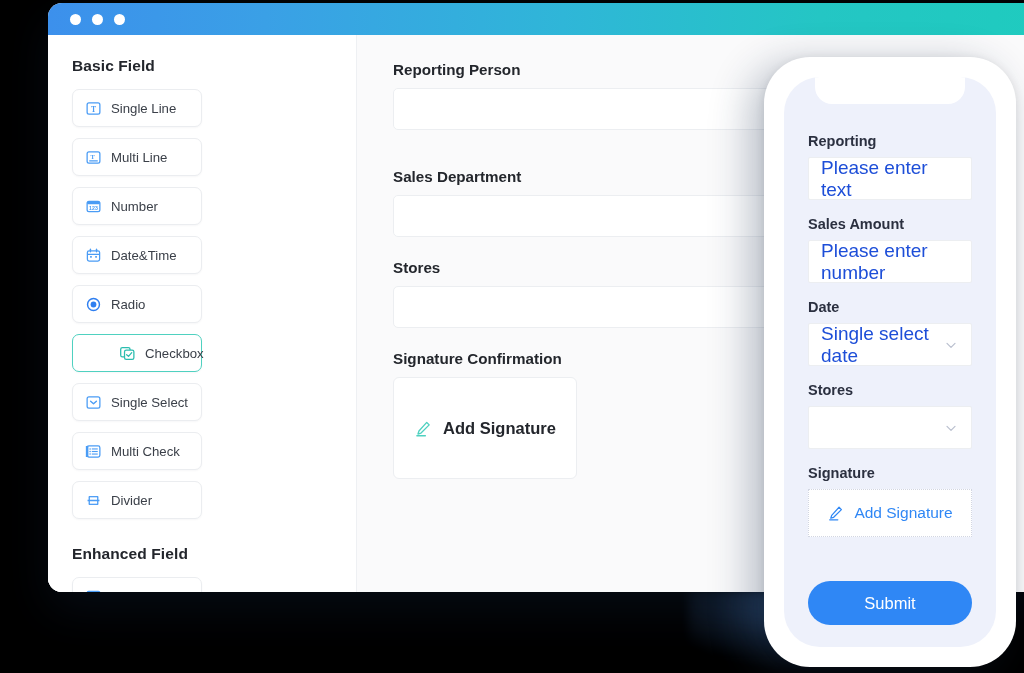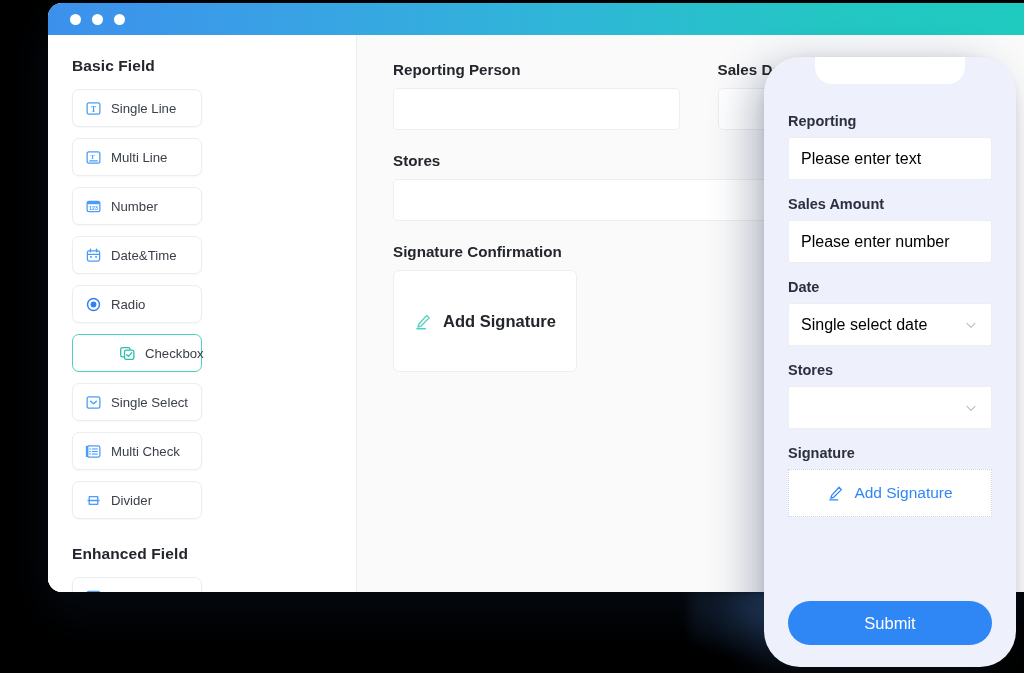--- a/index.html
+++ b/index.html
@@ -55,21 +55,21 @@
   .chip-label { font-size: 13.2px; color: #3b4049; white-space: nowrap; }
   .chip-ico { width: 17px; height: 17px; flex: 0 0 17px; display:block; }
 
   
   .canvas {
     flex: 1; height: 100%;
     background: #fafafb;
     padding: 26px 34px 0 36px;
     position: relative;
   }
-  .form-row { display: flex; gap: 38px; }
+  .form-row { display: flex; gap: 38px; flex-direction: column; }
   .form-field { flex: 1; min-width: 0; }
   .form-label {
     font-size: 15.2px; font-weight: bold; color: #23262c;
     margin-bottom: 10px; white-space: nowrap; overflow: hidden;
   }
   .form-input {
     height: 42px; border: 1px solid #eceef1; border-radius: 5px;
     background: #fff;
   }
 
@@ -105,21 +105,21 @@
     width: 300px; height: 80px;
     background: radial-gradient(ellipse at 45% 20%, rgba(60,100,150,0.85) 0%, rgba(40,70,110,0.35) 45%, rgba(0,0,0,0) 72%);
     filter: blur(5px);
   }
   .phone {
     position: absolute; left: 724px; top: 57px;
     width: 252px; height: 610px;
     background: #ffffff;
     border-radius: 46px;
     box-shadow: -14px 8px 40px rgba(25,45,75,0.30), 0 2px 10px rgba(0,0,0,0.10);
-    padding: 0;
+    padding: 20px;
   }
   .phone-screen {
     width: 100%; height: 100%;
     background: #eef1fb;
     border-radius: 36px;
     position: relative; overflow: hidden;
     padding: 56px 24px 0 24px;
   }
   .notch {
     position: absolute; left: 50%; top: 0; transform: translateX(-50%);
@@ -129,21 +129,21 @@
   .p-label {
     font-size: 14.5px; font-weight: bold; color: #2b3040;
     margin-bottom: 8px; margin-top: 16px;
   }
   .p-label.first { margin-top: 0; }
   .p-input {
     height: 43px; background: #ffffff; border: 1px solid #eceef1;
     border-radius: 2px; display: flex; align-items: center;
     padding: 0 12px; justify-content: space-between;
   }
-  .p-ph { font-size: 16px; color: #000000; }
+  .p-ph { font-size: 19px; color: #1d4ed8; }
   .chev { width: 16px; height: 16px; flex: 0 0 16px; }
   .p-sig {
     height: 48px; border: 1px dotted #d2d6e2; background: #fff;
     display: flex; align-items: center; justify-content: center; gap: 9px;
   }
   .p-sig-label { font-size: 15.5px; color: #2f87f5; }
   .submit {
     position: absolute; left: 24px; right: 24px; bottom: 22px;
     height: 44px; border-radius: 24px; background: #2f87f5;
     display: flex; align-items: center; justify-content: center;

